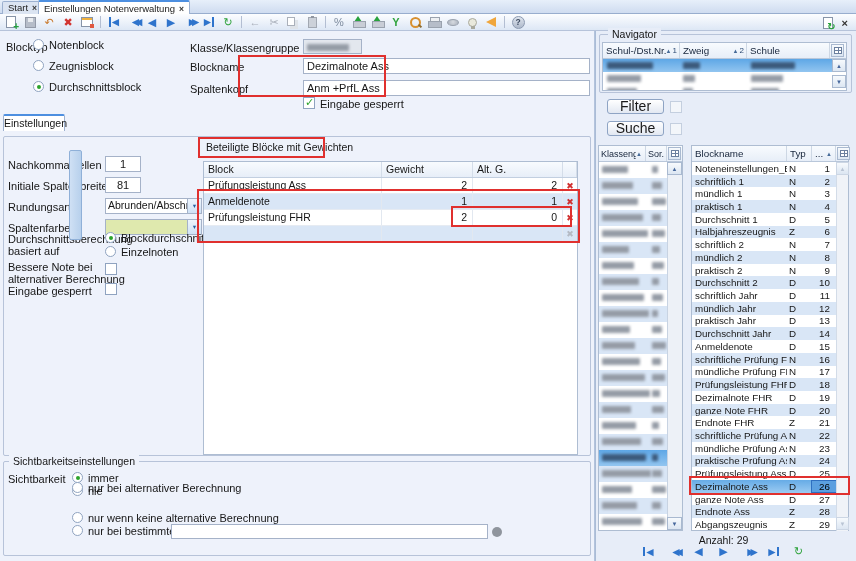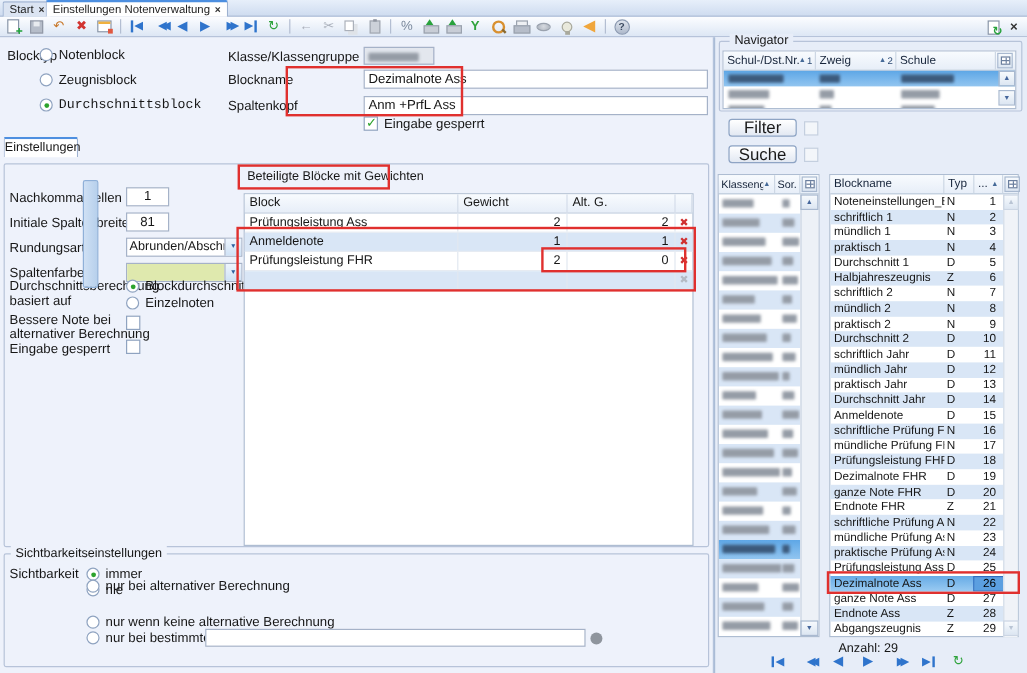--- a/index.html
+++ b/index.html
@@ -64,21 +64,21 @@
   .field{position:absolute;background:#fff;border:1px solid #a5b2c8;font-size:11px;line-height:14px;padding:0 3px;overflow:hidden;white-space:nowrap}
   .field.gray{background:#e3e7ee}
   .field.num{text-align:center}
   .combo{position:absolute;display:flex;border:1px solid #a5b2c8;background:#fff}
   .combo .txt{flex:1;padding:0 2px;font-size:10.5px;line-height:13px;overflow:hidden;white-space:nowrap}
   .combo .cbtn{width:14px;background:linear-gradient(#eef5fd,#cfe2f6);border-left:1px solid #a5b2c8;display:flex;align-items:center;justify-content:center;flex:none}
   .combo .cbtn::after{content:"▼";font-size:5.5px;color:#2c5f9e}
   .cb{position:absolute;width:12px;height:12px;background:#fff;border:1px solid #8fa3c0}
   .cb.checked::after{content:"✓";position:absolute;left:1px;top:-2px;font-size:11px;font-weight:bold;color:#2ca32c}
   .cb.faint{border-color:#c4cfdf;background:#f3f6fa}
-  .radio-row{position:absolute;display:flex;align-items:center;gap:5px;height:13px;white-space:nowrap}
+  .radio-row{position:absolute;display:flex;gap:5px;height:13px;white-space:nowrap}
   .rb{width:11px;height:11px;border-radius:50%;background:#fff;border:1px solid #8fa3c0;position:relative;flex:none}
   .rb.on::after{content:"";position:absolute;left:2.5px;top:2.5px;width:4px;height:4px;border-radius:50%;background:#2ca32c}
   .group{position:absolute;border:1px solid #b7c3d9;border-radius:2px}
   .group-label{position:absolute;background:#eef2fb;padding:0 4px;font-size:10.5px;z-index:3;white-space:nowrap}
   .btn{position:absolute;background:linear-gradient(#ffffff,#e2e8f2);border:1px solid #8ea4c4;border-radius:3px;font-size:14px;text-align:center;line-height:13px;color:#1a1a1a}
   .tab2{position:absolute;background:#fff;border:1px solid #9db1d0;border-bottom:none;border-top:2px solid #4d8fe0;border-radius:2px 2px 0 0;font-size:10.5px;text-align:center;line-height:14px}
 
   
   #weights-table{position:absolute;left:203px;top:161px;width:375px;height:294px;background:#fff;border:1px solid #aebdd2}
   .whead{display:grid;grid-template-columns:178px 91px 90px 14px;height:16px;background:linear-gradient(#f8fbfe,#e7eef8);border-bottom:1px solid #c2cfe0;font-size:10.5px}
@@ -250,21 +250,21 @@
   <div class="lbl" style="left:6px;top:41px">Blocktyp</div>
   <div id="blocktyp-radios" style="position:absolute;left:33px;top:39px">
       <div class="radio-row" style="top: 0px;">
         <div class="rb"></div>
         <div>Notenblock</div>
       </div>
       <div class="radio-row" style="top: 21px;">
         <div class="rb"></div>
         <div>Zeugnisblock</div>
       </div>
-      <div class="radio-row" style="top: 42px; font-family: Liberation Mono, monospace;">
+      <div class="radio-row" style="top: 42px;">
         <div class="rb on"></div>
         <div>Durchschnittsblock</div>
       </div>
     </div>
 
   <div class="lbl rlbl" style="left:190px;top:42px;width:107px">Klasse/Klassengruppe</div>
   <div class="field gray" style="left:303px;top:39px;width:59px;height:15px"><span class="blur" style="display:inline-block;width:42px;margin-top:4px"></span></div>
 
   <div class="lbl rlbl" style="left:190px;top:61px;width:107px">Blockname</div>
   <div class="field" style="left:303px;top:58px;width:287px;height:16px">Dezimalnote Ass</div>

